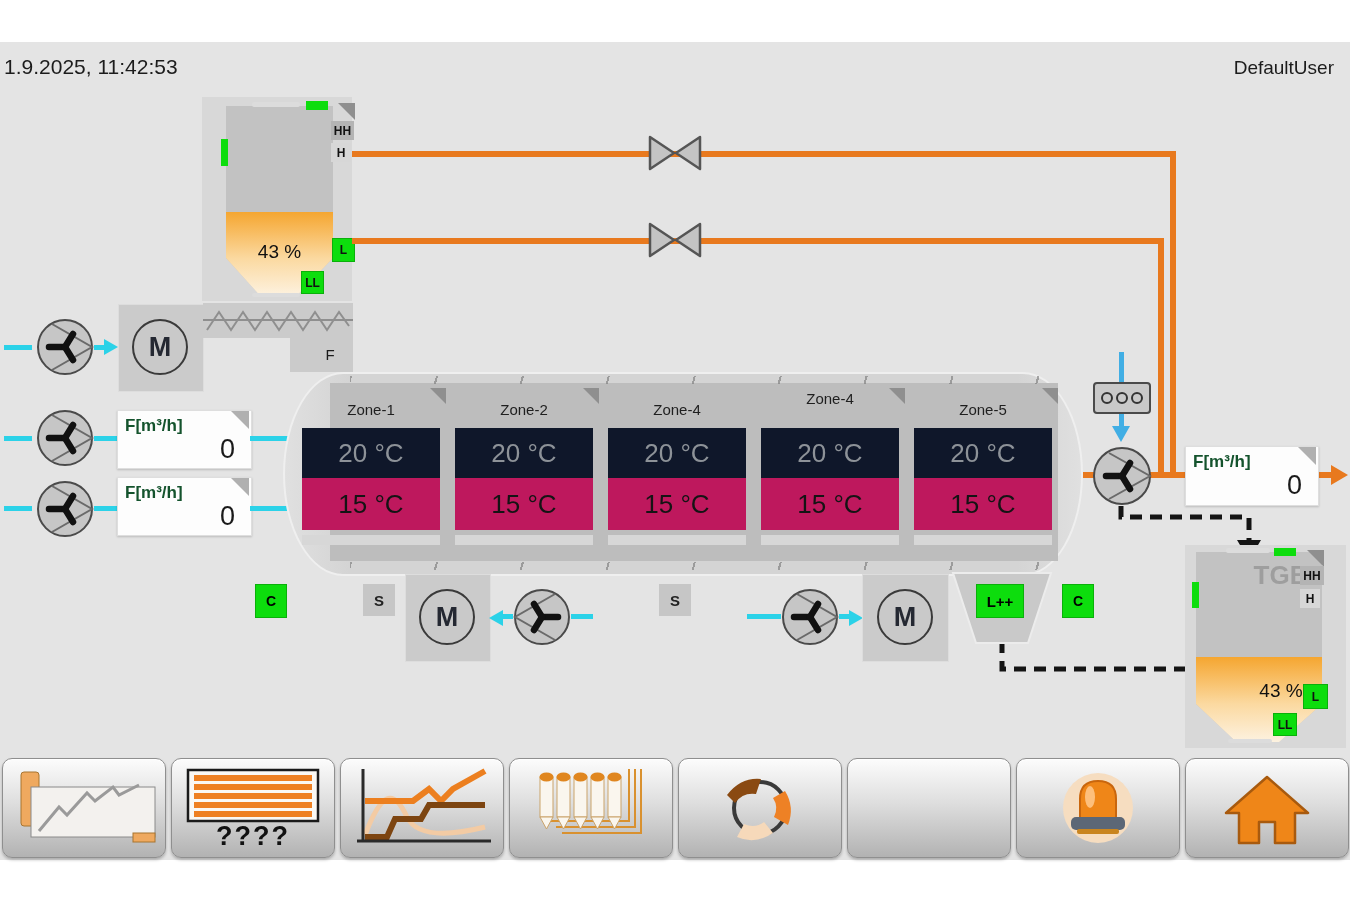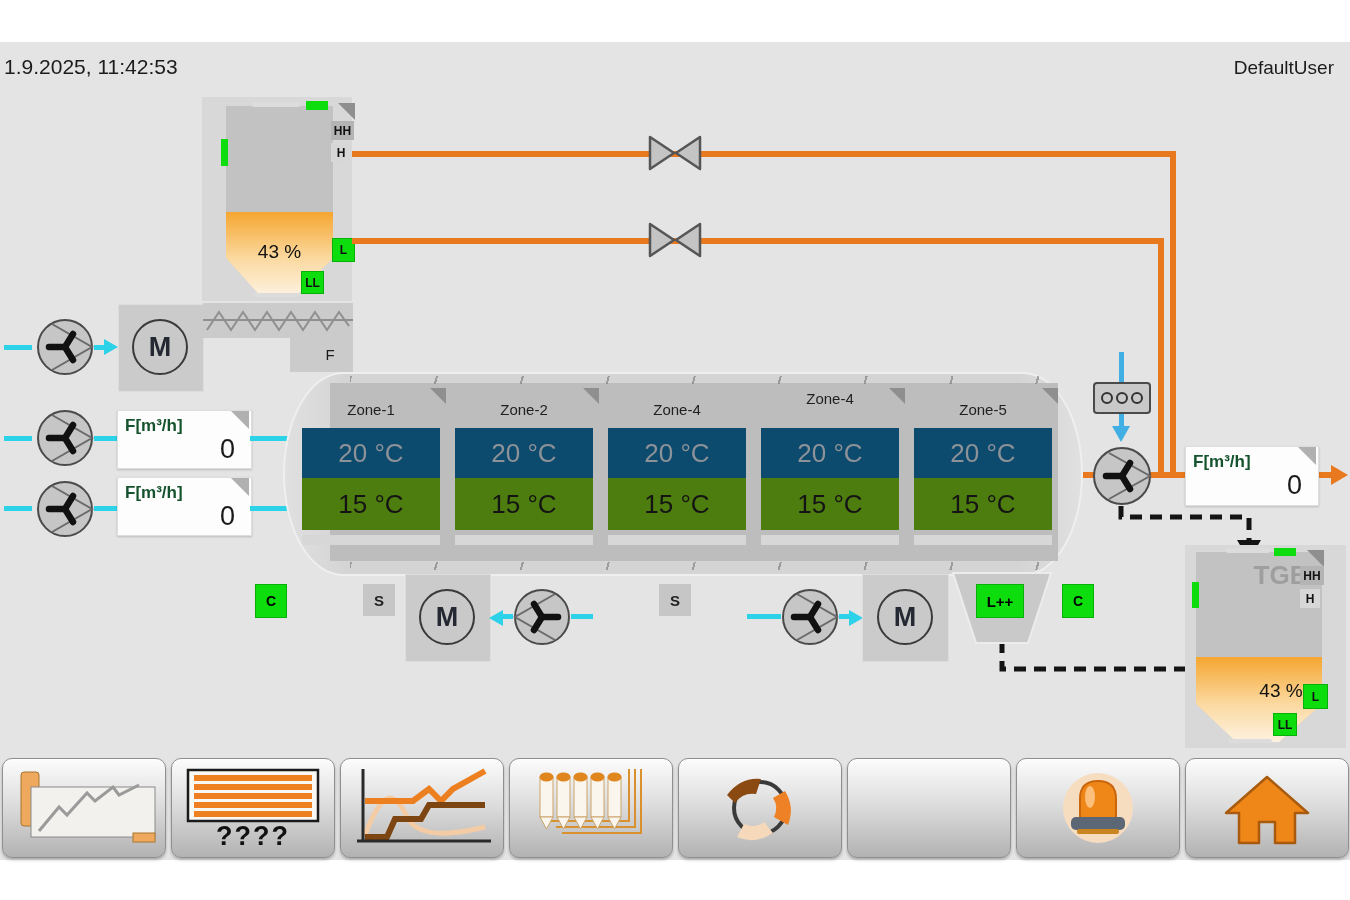--- a/index.html
+++ b/index.html
@@ -25,22 +25,22 @@
   .tank-body{clip-path:polygon(0 0,100% 0,100% 80%,66% 100%,32% 100%,0 80%);background:#c2c2c2;}
   .tank-orange{position:absolute;left:0;bottom:0;width:100%;background:linear-gradient(180deg,#f5a630 0%,#fbd9a0 55%,#fdf2e0 100%);}
   .tank-name{position:absolute;top:4px;width:100%;text-align:center;font-size:23px;font-weight:bold;color:#9e9e9e;line-height:26px;}
   .tank-level{position:absolute;width:100%;text-align:center;font-size:19px;color:#111;}
   .tanktab{background:#dcdcdc;border-radius:2px;}
   .greentab{background:#0ddd0d;}
   .bigtank{background:linear-gradient(90deg,#e0e0e0,#d4d4d4 8%,#d4d4d4 92%,#e0e0e0);border:2px solid #efefef;border-radius:60px/102px;}
   .bigtank-inner{background:#bdbdbd;}
   .ticks{background:repeating-linear-gradient(105deg,#7d7d7d 0 2px,transparent 2px 83px);opacity:.65;}
   .zlabel{font-size:15px;color:#1f1f1f;text-align:center;}
-  .zblue{background:#0c4a6e;color:#8d9298;font-size:26px;display:flex;align-items:center;justify-content:center;}
-  .zwhite{background:#4d7c0f;color:#141414;font-size:26px;display:flex;align-items:center;justify-content:center;}
+  .zblue{background:#0f172a;color:#8d9298;font-size:26px;display:flex;align-items:center;justify-content:center;}
+  .zwhite{background:#be185d;color:#141414;font-size:26px;display:flex;align-items:center;justify-content:center;}
   .zstrip{background:#d7d7d7;}
   .arr-r-cy{width:0;height:0;border-left:14px solid #2bd2e8;border-top:8px solid transparent;border-bottom:8px solid transparent;}
   .arr-l-cy{width:0;height:0;border-right:14px solid #2bd2e8;border-top:8px solid transparent;border-bottom:8px solid transparent;}
   .arr-r-or{width:0;height:0;border-left:17px solid #e8791e;border-top:10px solid transparent;border-bottom:10px solid transparent;}
   .arr-d-bl{width:0;height:0;border-top:16px solid #41aee4;border-left:9px solid transparent;border-right:9px solid transparent;}
   .arr-d-bk{width:0;height:0;border-top:20px solid #141414;border-left:12px solid transparent;border-right:12px solid transparent;}
   .ooo{background:#c9c9c9;border:2px solid #4a4a4a;border-radius:4px;display:flex;align-items:center;justify-content:center;gap:3px;box-sizing:border-box;}
   .ooo span{display:block;width:12px;height:12px;border:2px solid #333;border-radius:50%;box-sizing:border-box;}
   .tbtn{position:absolute;top:758px;width:162px;height:98px;border-radius:10px;border:1px solid #8f8f8f;background:linear-gradient(180deg,#fcfcfc,#dedede 45%,#b2b2b2);box-shadow:inset 0 1px 0 #fff,0 2px 3px rgba(0,0,0,.25);}
   .qtext{position:absolute;top:62px;left:0;width:100%;text-align:center;font-size:27px;font-weight:bold;color:#111;letter-spacing:2px;}

